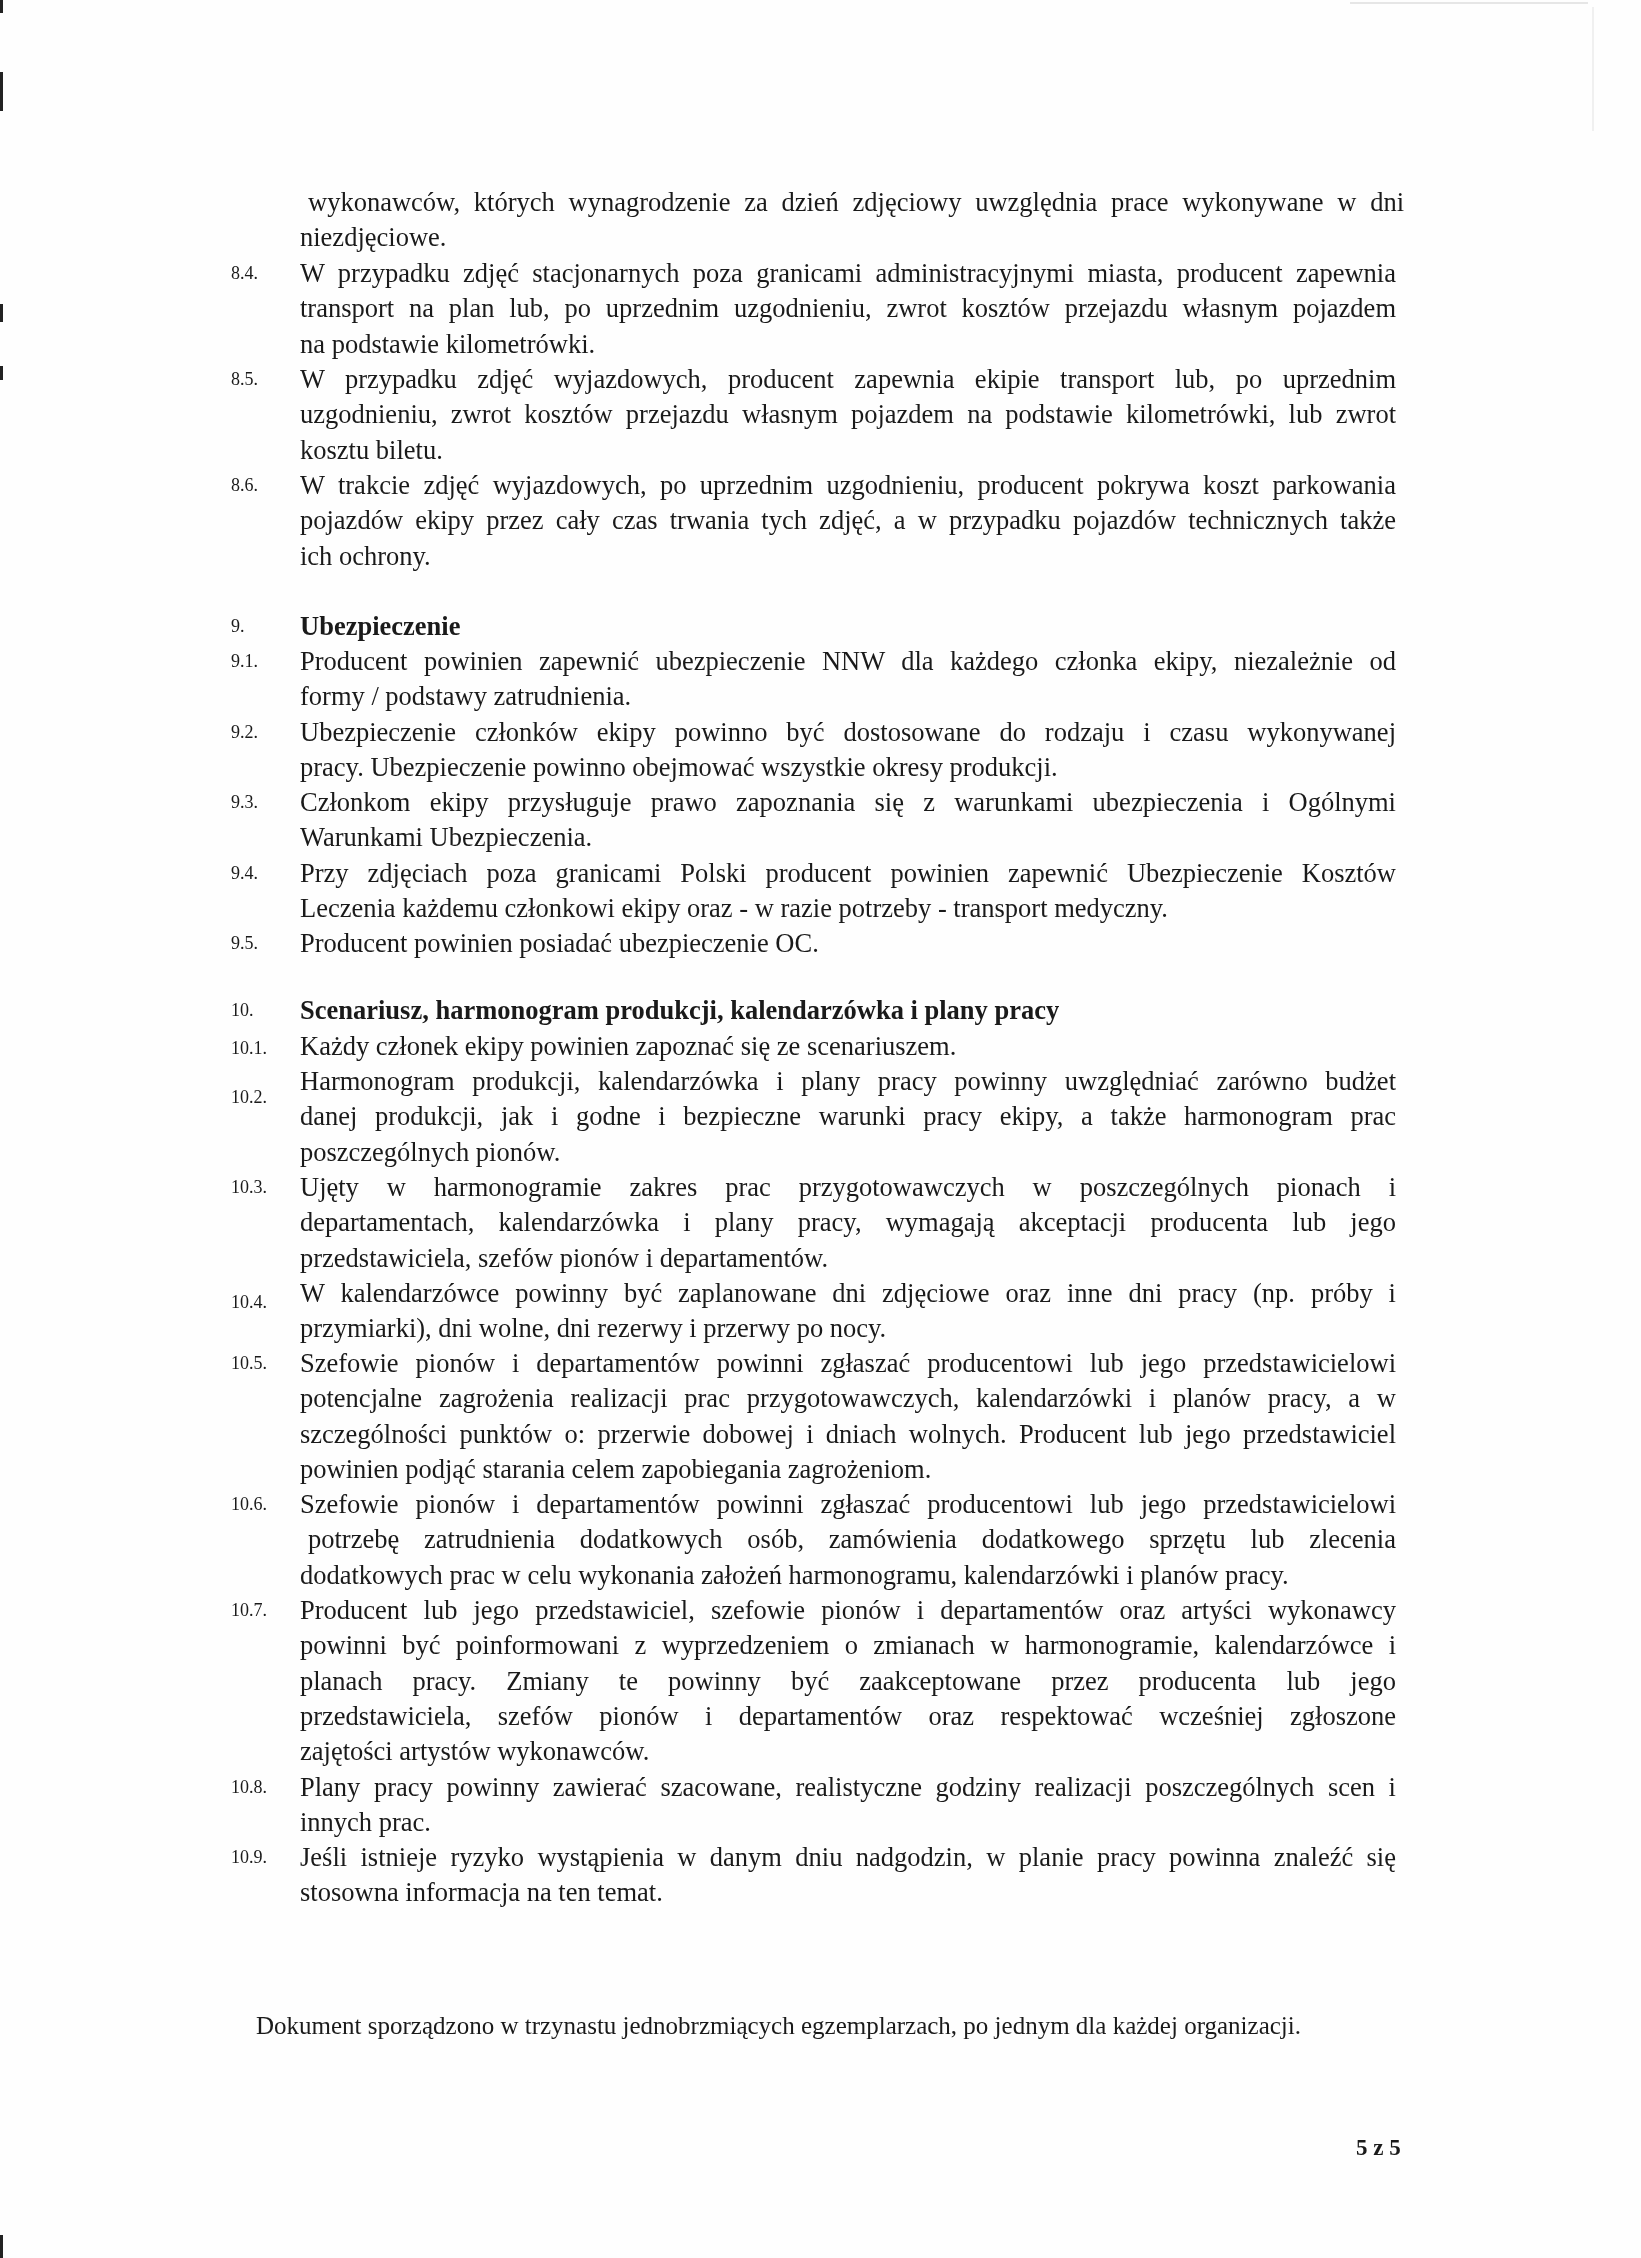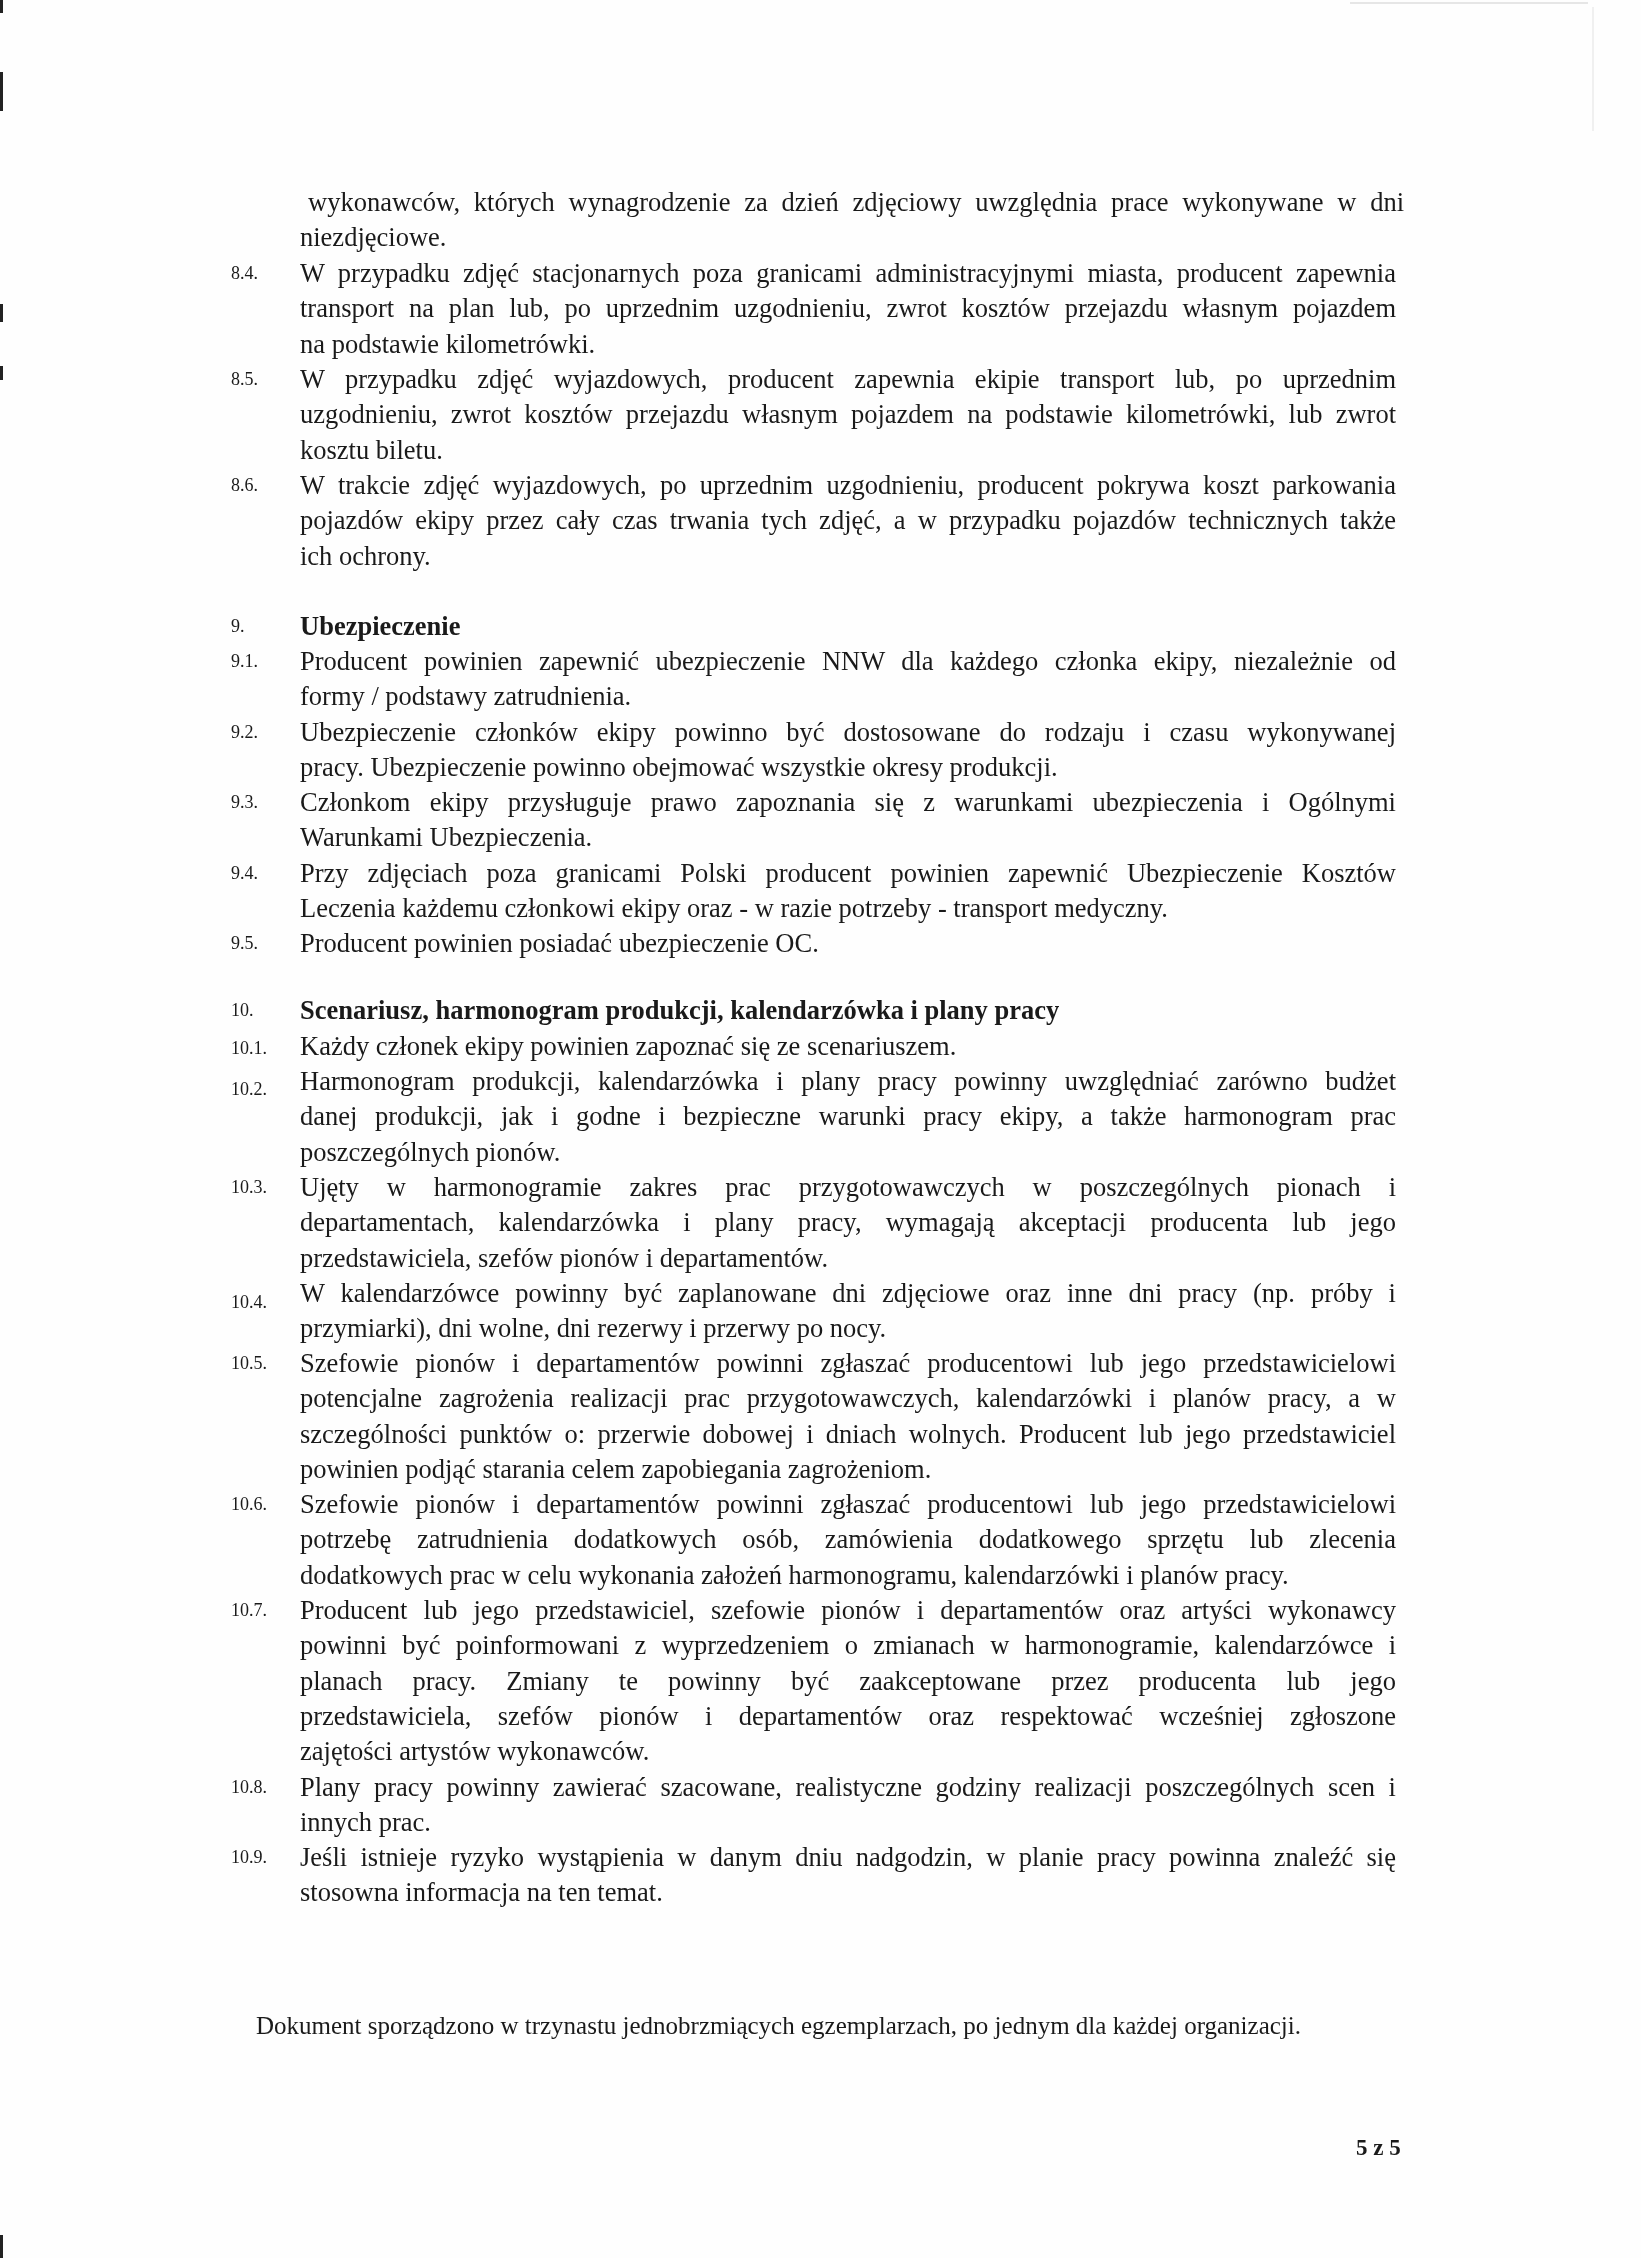--- a/index.html
+++ b/index.html
@@ -102,21 +102,21 @@
       </div>
       <div class="item" style="top: 993px;">
         <span class="num" style="top: 0px;">10.</span>
         <div class="line heading last" style="top: 0px;">Scenariusz, harmonogram produkcji, kalendarzówka i plany pracy</div>
       </div>
       <div class="item" style="top: 1029px;">
         <span class="num" style="top: 2px;">10.1.</span>
         <div class="line last" style="top: 0px;">Każdy członek ekipy powinien zapoznać się ze scenariuszem.</div>
       </div>
       <div class="item" style="top: 1064px;">
-        <span class="num" style="top: 8px;">10.2.</span>
+        <span class="num" style="top: 16px;">10.2.</span>
         <div class="line" style="top: 0px;"><span style="white-space: nowrap;">Harmonogram produkcji, kalendarzówka i plany pracy powinny uwzględniać zarówno budżet</span></div>
         <div class="line" style="top: 35px;"><span style="white-space: nowrap;">danej produkcji, jak i godne i bezpieczne warunki pracy ekipy, a także harmonogram prac</span></div>
         <div class="line last" style="top: 71px;">poszczególnych pionów.</div>
       </div>
       <div class="item" style="top: 1170px;">
         <span class="num" style="top: 0px;">10.3.</span>
         <div class="line" style="top: 0px;"><span style="white-space: nowrap;">Ujęty w harmonogramie zakres prac przygotowawczych w poszczególnych pionach i</span></div>
         <div class="line" style="top: 35px;"><span style="white-space: nowrap;">departamentach, kalendarzówka i plany pracy, wymagają akceptacji producenta lub jego</span></div>
         <div class="line last" style="top: 71px;">przedstawiciela, szefów pionów i departamentów.</div>
       </div>
@@ -128,21 +128,21 @@
       <div class="item" style="top: 1346px;">
         <span class="num" style="top: 0px;">10.5.</span>
         <div class="line" style="top: 0px;"><span style="white-space: nowrap;">Szefowie pionów i departamentów powinni zgłaszać producentowi lub jego przedstawicielowi</span></div>
         <div class="line" style="top: 35px;"><span style="white-space: nowrap;">potencjalne zagrożenia realizacji prac przygotowawczych, kalendarzówki i planów pracy, a w</span></div>
         <div class="line" style="top: 71px;"><span style="white-space: nowrap;">szczególności punktów o: przerwie dobowej i dniach wolnych. Producent lub jego przedstawiciel</span></div>
         <div class="line last" style="top: 106px;">powinien podjąć starania celem zapobiegania zagrożeniom.</div>
       </div>
       <div class="item" style="top: 1487px;">
         <span class="num" style="top: 0px;">10.6.</span>
         <div class="line" style="top: 0px;"><span style="white-space: nowrap;">Szefowie pionów i departamentów powinni zgłaszać producentowi lub jego przedstawicielowi</span></div>
-        <div class="line" style="top: 35px;"><span style="white-space: nowrap;">potrzebę zatrudnienia dodatkowych osób, zamówienia dodatkowego sprzętu lub zlecenia</span></div>
+        <div class="line" style="top: 35px;"><span style="white-space: nowrap; margin-left: 8px;">potrzebę zatrudnienia dodatkowych osób, zamówienia dodatkowego sprzętu lub zlecenia</span></div>
         <div class="line last" style="top: 71px;">dodatkowych prac w celu wykonania założeń harmonogramu, kalendarzówki i planów pracy.</div>
       </div>
       <div class="item" style="top: 1593px;">
         <span class="num" style="top: 0px;">10.7.</span>
         <div class="line" style="top: 0px;"><span style="white-space: nowrap;">Producent lub jego przedstawiciel, szefowie pionów i departamentów oraz artyści wykonawcy</span></div>
         <div class="line" style="top: 35px;"><span style="white-space: nowrap;">powinni być poinformowani z wyprzedzeniem o zmianach w harmonogramie, kalendarzówce i</span></div>
         <div class="line" style="top: 71px;"><span style="white-space: nowrap;">planach pracy. Zmiany te powinny być zaakceptowane przez producenta lub jego</span></div>
         <div class="line" style="top: 106px;"><span style="white-space: nowrap;">przedstawiciela, szefów pionów i departamentów oraz respektować wcześniej zgłoszone</span></div>
         <div class="line last" style="top: 141px;">zajętości artystów wykonawców.</div>
       </div>

